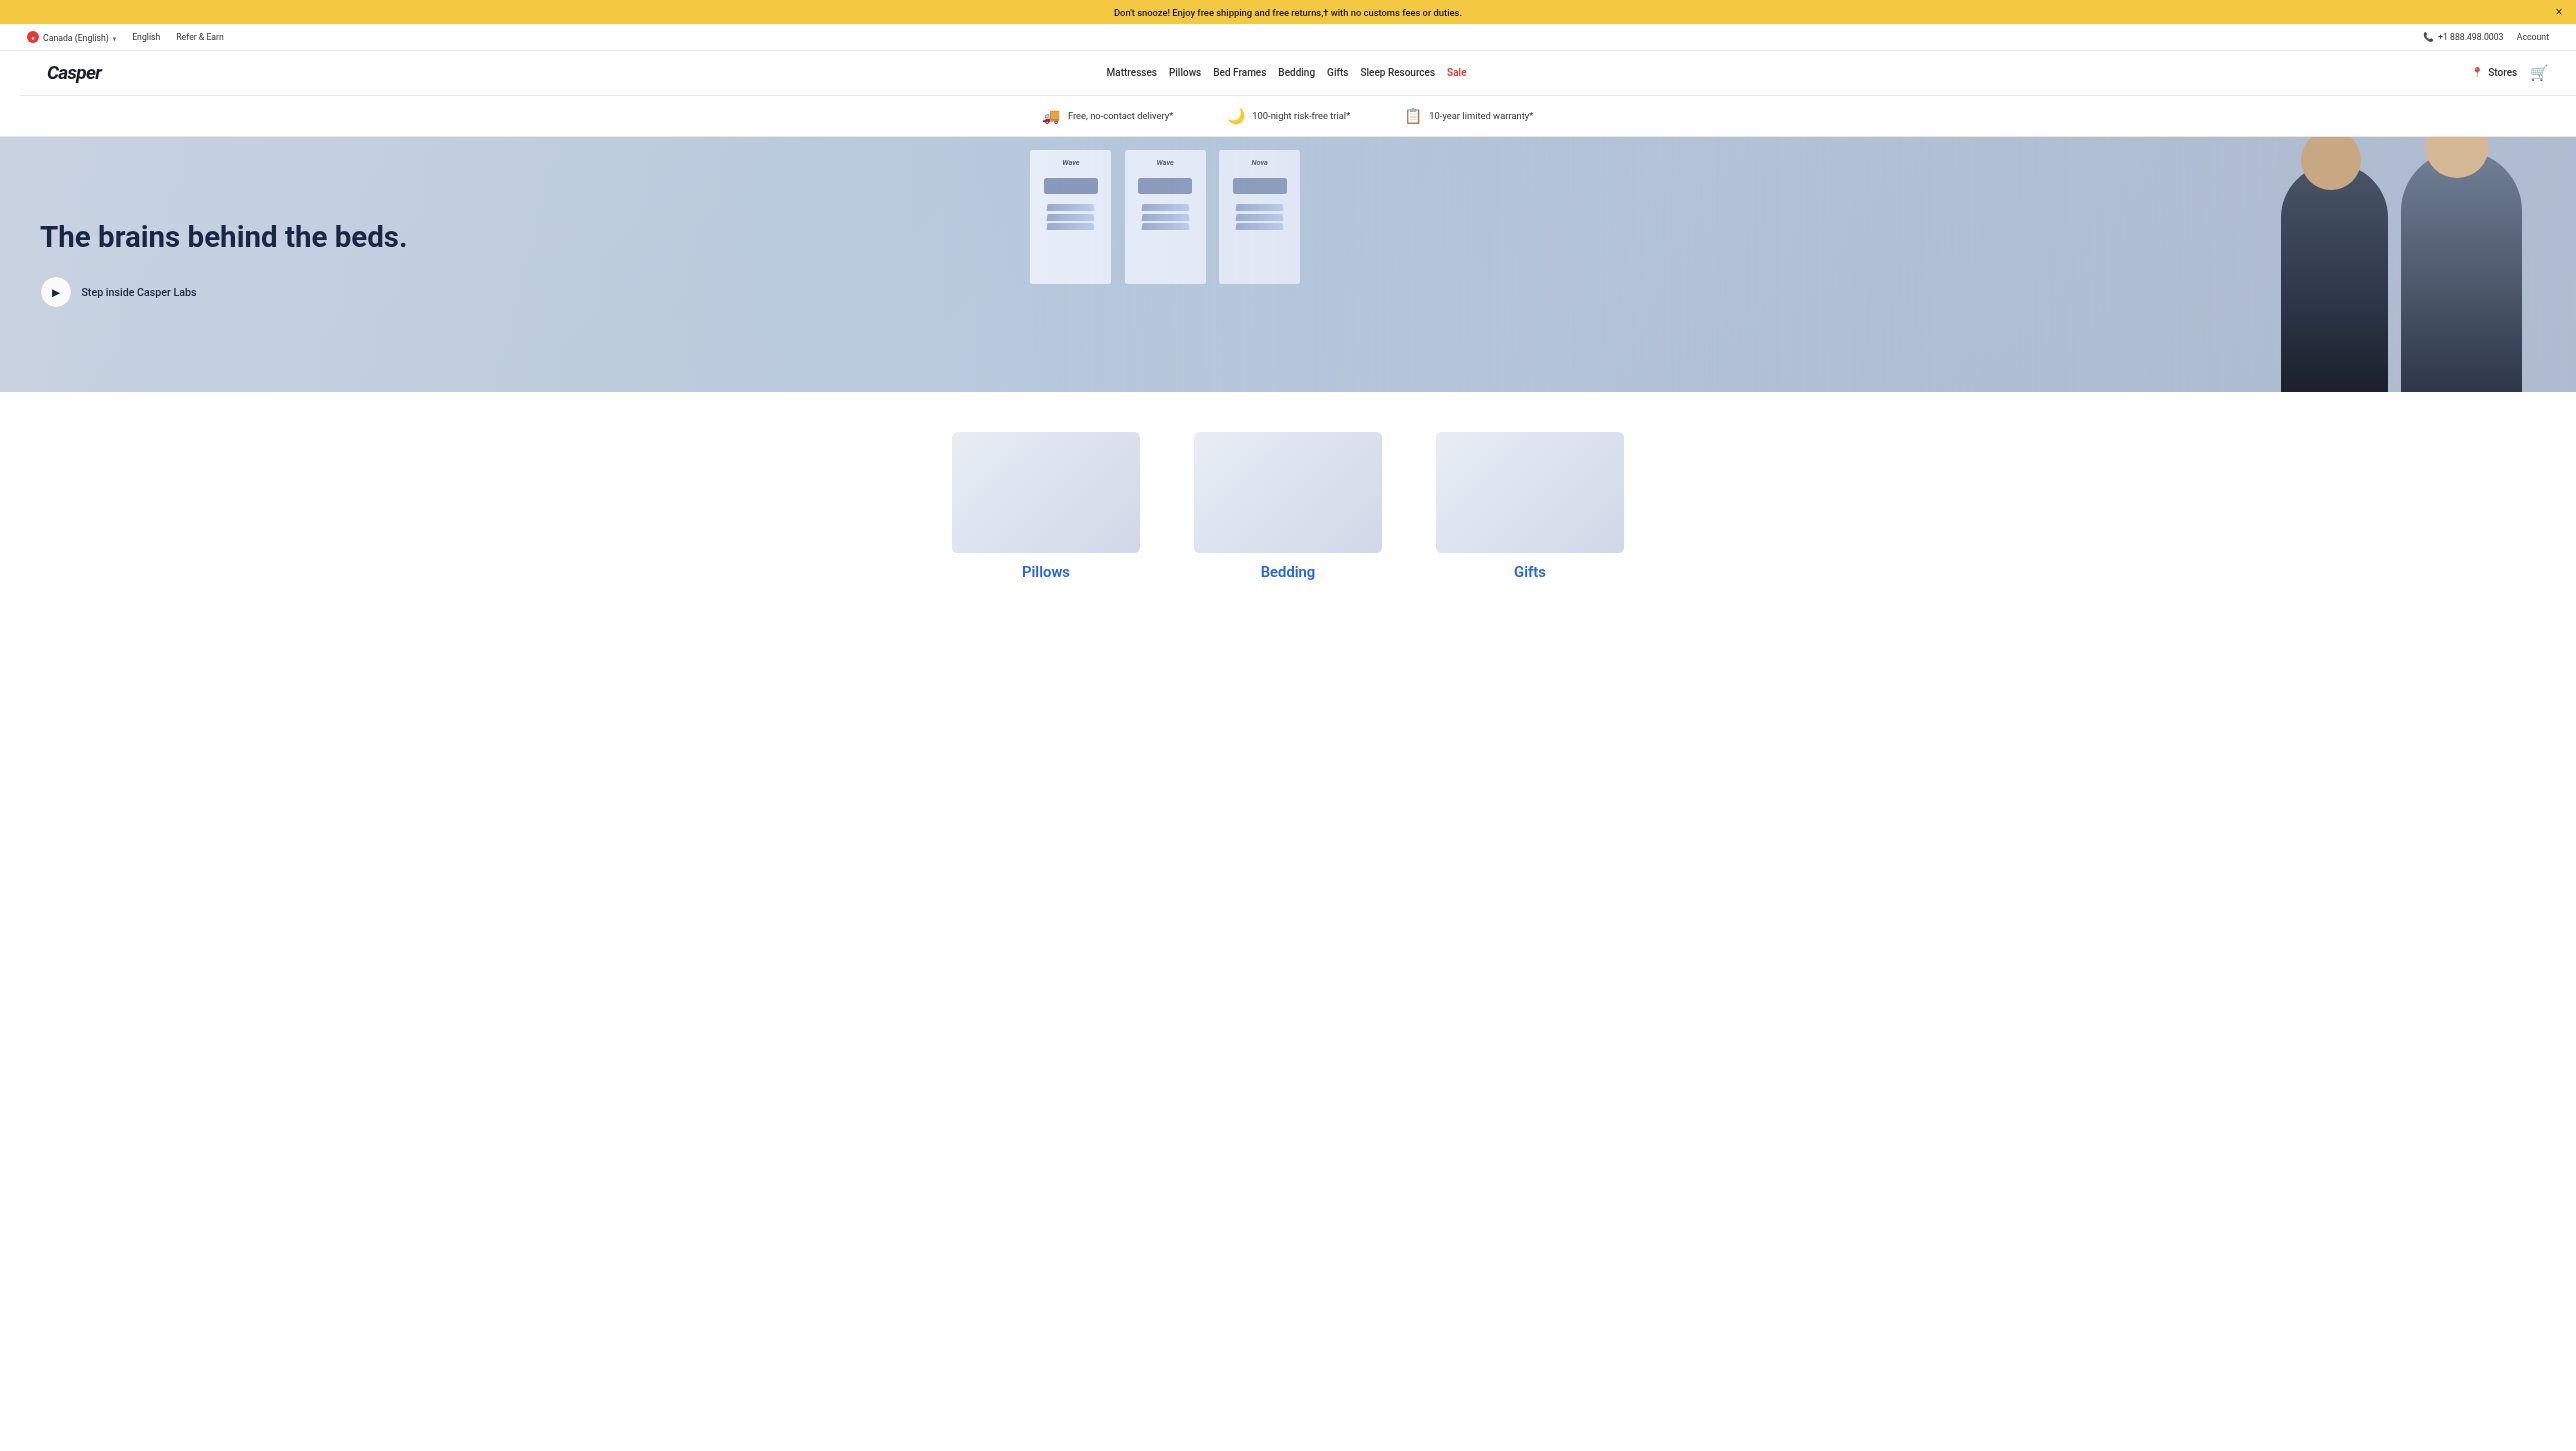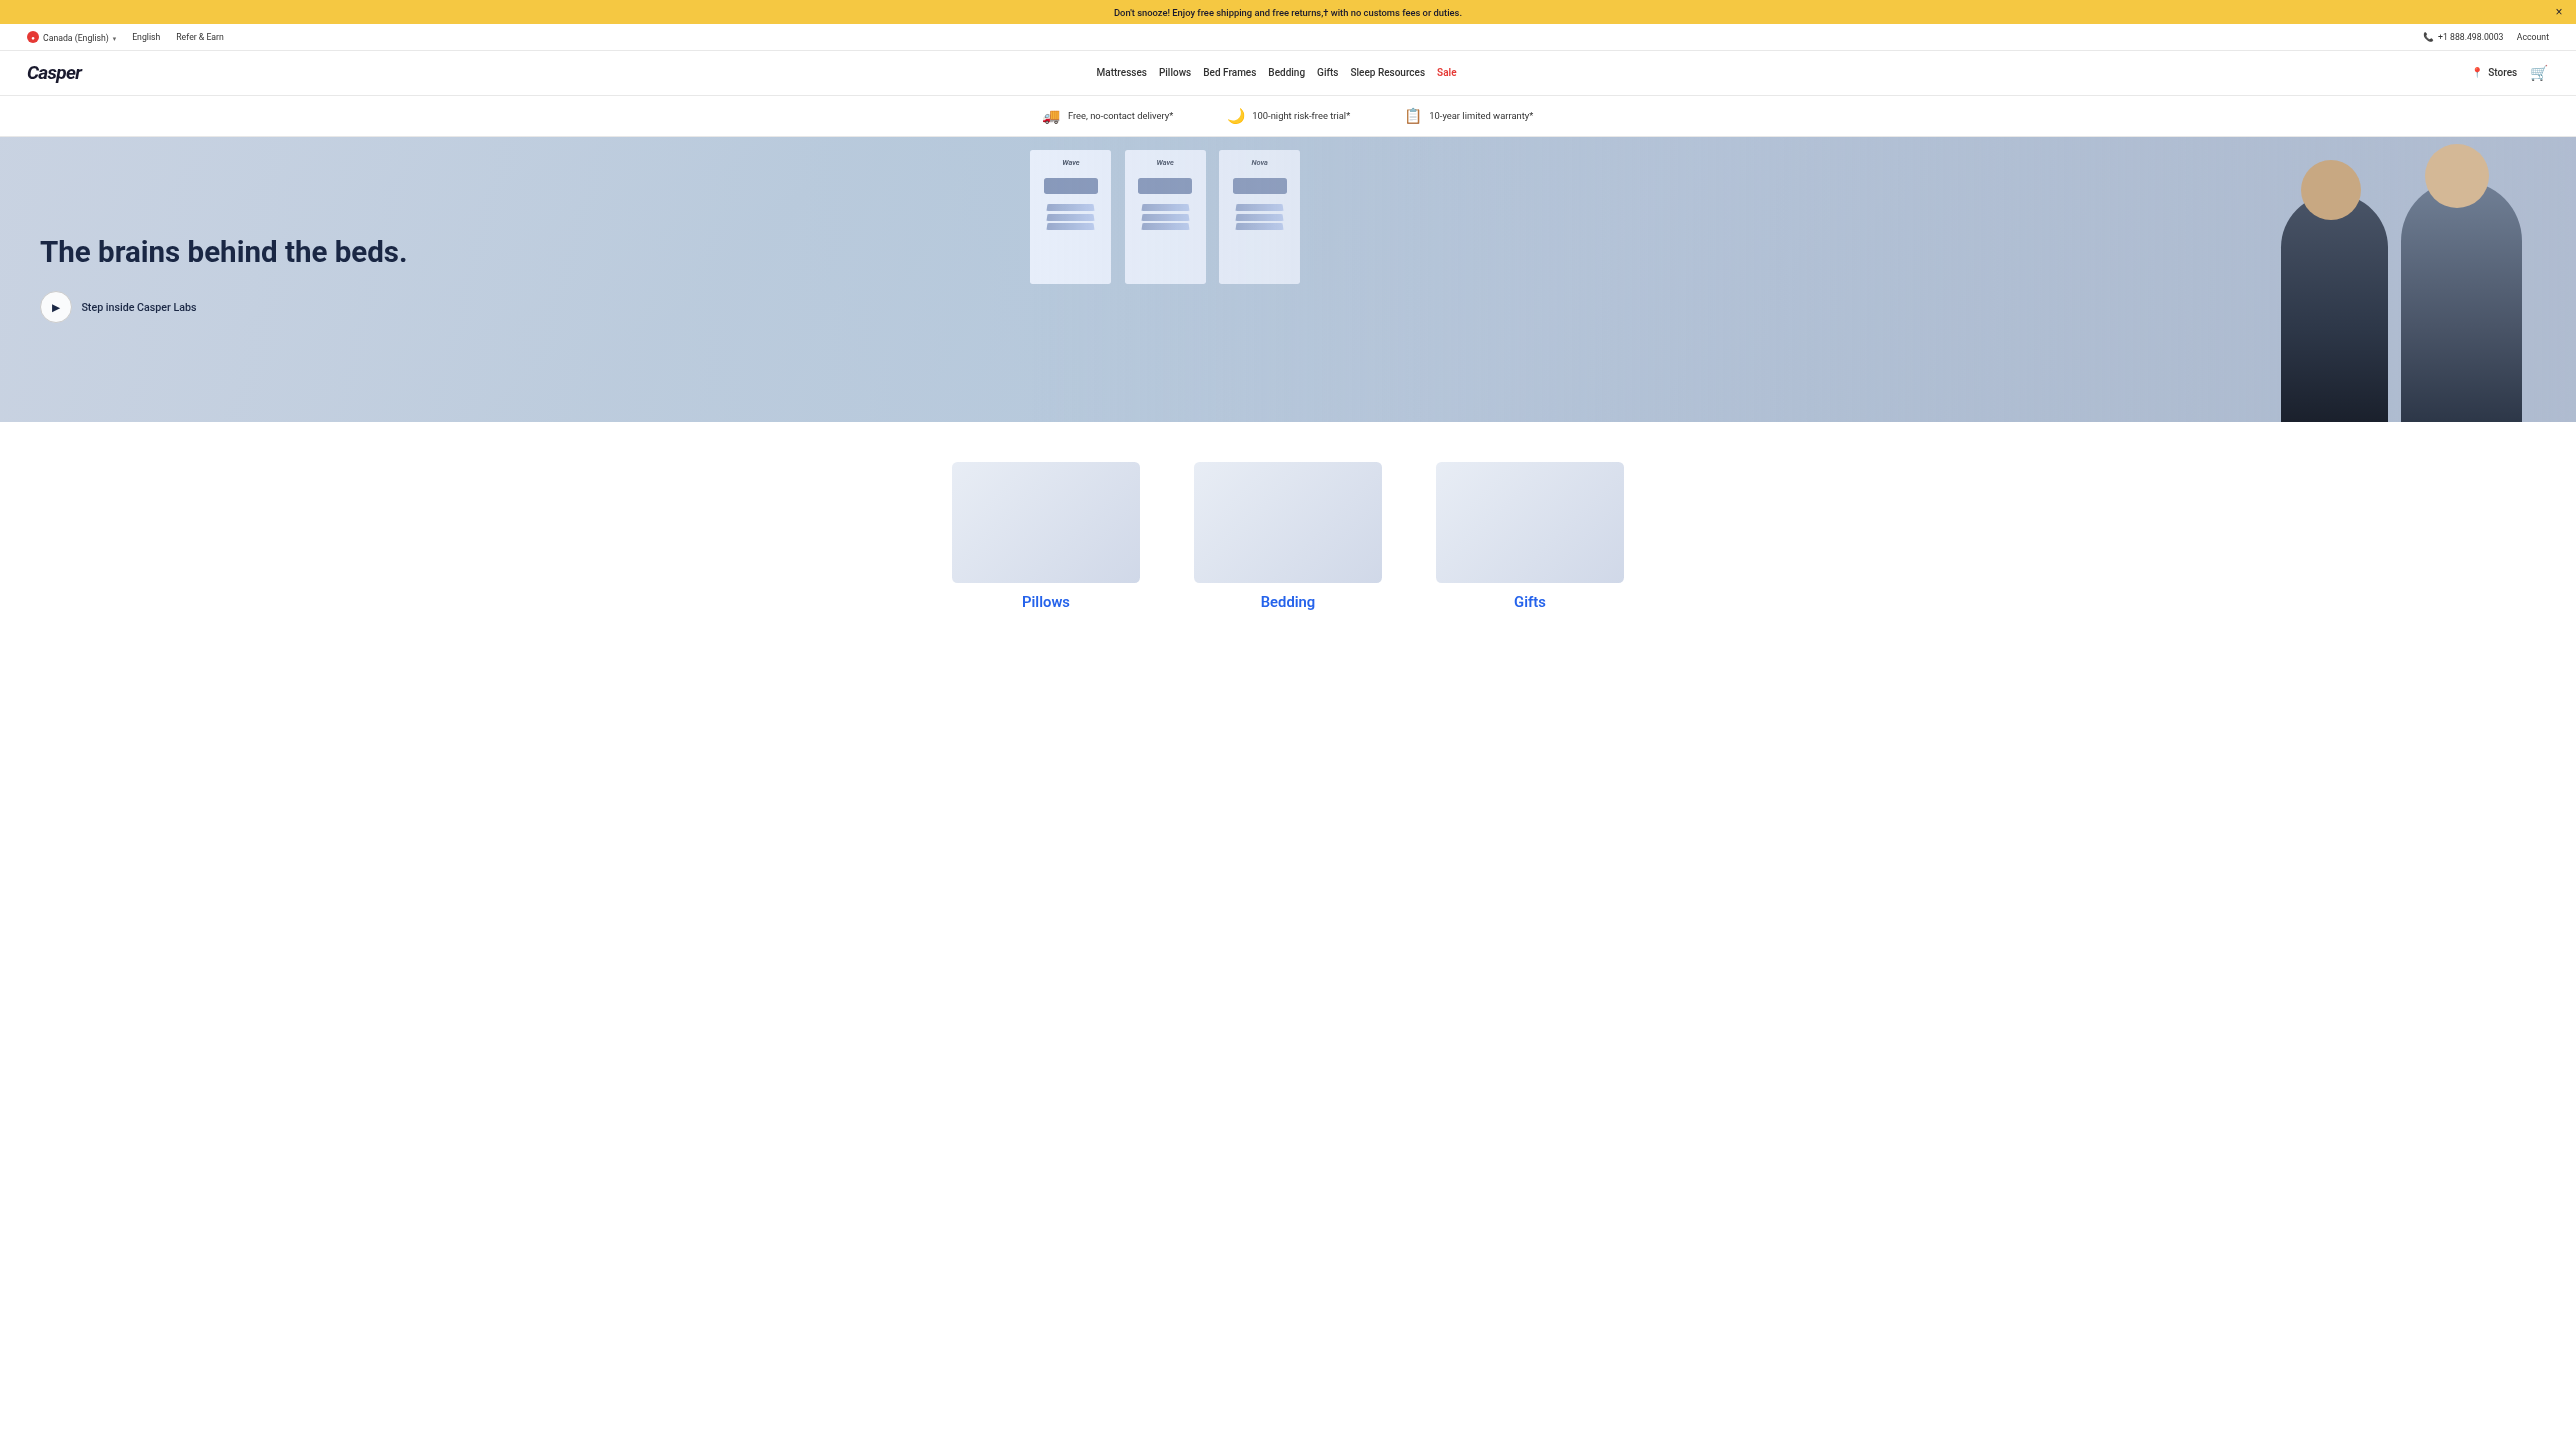--- a/index.html
+++ b/index.html
@@ -93,20 +93,21 @@
     }
 
     
     .main-nav {
       display: flex;
       align-items: center;
       justify-content: space-between;
       padding: 10.7px 27px;
       border-bottom: 0.7px solid #e8e8e8;
       background: #fff;
+      margin-left: 20px;
     }
     .logo {
       font-size: 19px;
       font-weight: 700;
       color: #1a1a2e;
       font-style: italic;
       letter-spacing: -0.7px;
       cursor: pointer;
       text-decoration: none;
     }
@@ -166,21 +167,21 @@
       color: #333;
     }
     .feature-icon {
       font-size: 14.8px;
     }
 
     
     .hero {
       position: relative;
       width: 100%;
-      height: 285px;
+      height: 255px;
       overflow: hidden;
       background: linear-gradient(135deg, #d0d8e8 0%, #b8c8d8 30%, #c5cfe0 60%, #a8b8c8 100%);
       display: flex;
       align-items: center;
     }
     .hero-bg {
       position: absolute;
       inset: 0;
       background: linear-gradient(to right, rgba(200,210,225,0.9) 0%, rgba(180,200,220,0.7) 40%, rgba(160,185,210,0.5) 70%, rgba(140,170,200,0.4) 100%);
     }

